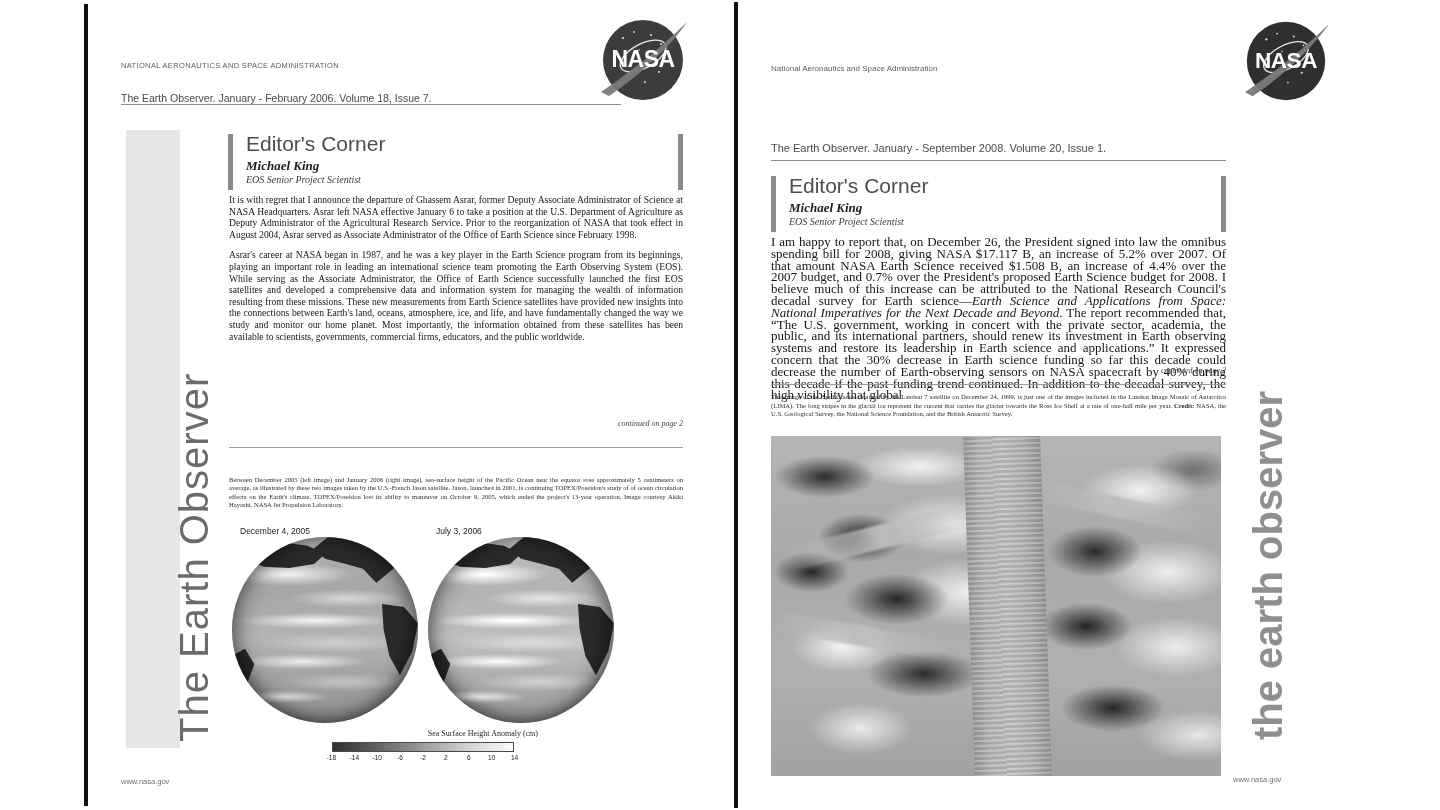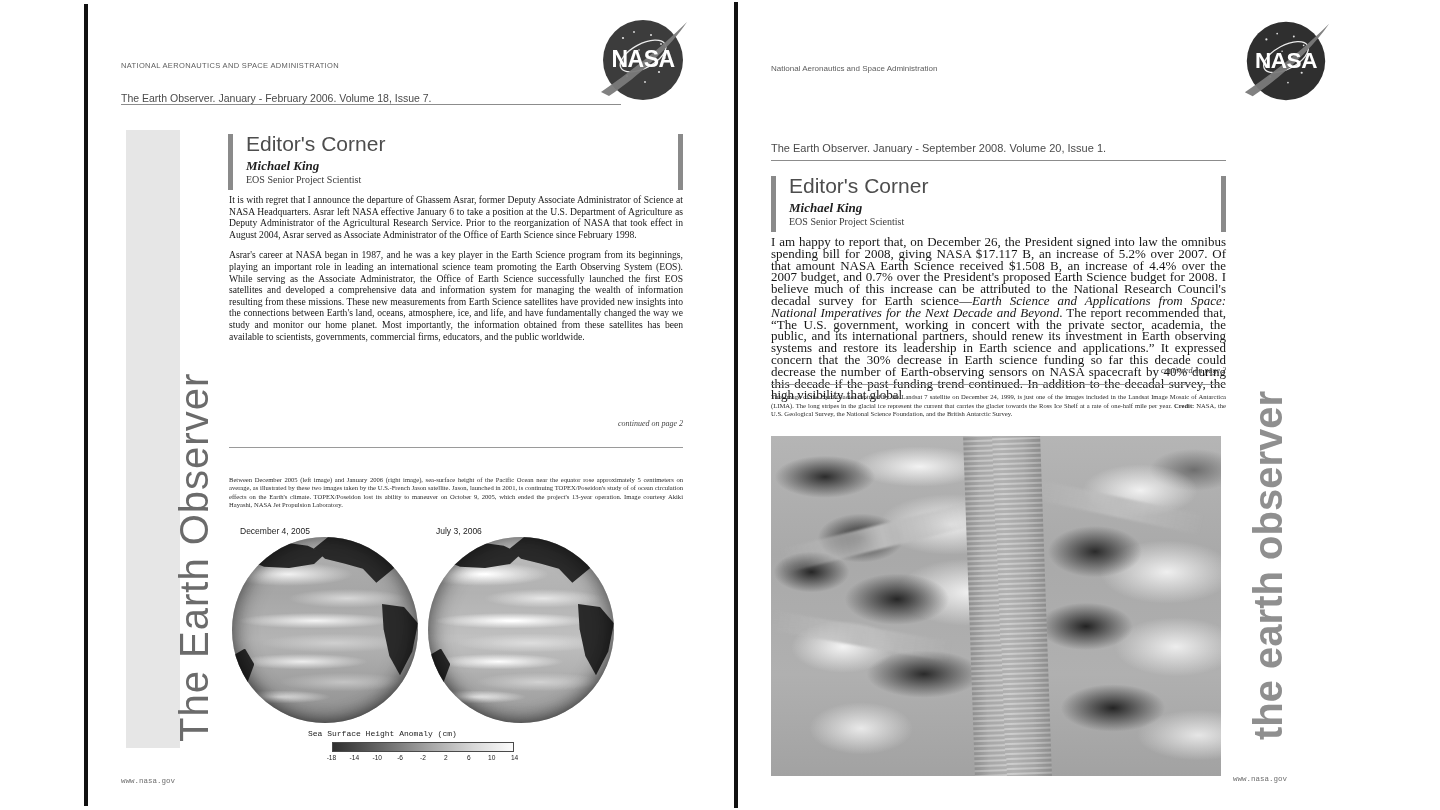--- a/index.html
+++ b/index.html
@@ -86,20 +86,21 @@
     position: absolute;
     font-family: "Liberation Serif", serif;
     font-weight: 700;
     font-style: italic;
     color: #1e1e1e;
     white-space: nowrap;
   }
   .ec-role {
     position: absolute;
     font-family: "Liberation Serif", serif;
+    font-style: italic;
     color: #3a3a3a;
     white-space: nowrap;
   }
 
   
   .body-col {
     position: absolute;
     font-family: "Liberation Serif", serif;
     color: #161616;
     text-align: justify;
@@ -158,23 +159,23 @@
     border-radius: 50%;
     box-shadow: inset 10px 0 22px -6px rgba(0,0,0,.45),
                 inset -10px 0 22px -6px rgba(0,0,0,.45),
                 inset 0 -8px 18px -6px rgba(0,0,0,.35);
   }
   .landmass { position: absolute; background: #2a2a2a; }
 
   
   .cbar-title {
     position: absolute;
-    font-family: Liberation Mono, monospace;
+    font-family: Liberation Serif, serif;
     color: #232323;
-    text-align: left;
+    text-align: right;
     white-space: nowrap;
   }
   .cbar {
     position: absolute;
     border: 1px solid #4a4a4a;
     background: linear-gradient(90deg,#2f2f2f 0%, #6a6a6a 28%, #a8a8a8 55%, #d8d8d8 78%, #fbfbfb 100%);
   }
   .cbar-ticks {
     position: absolute;
     display: flex;
@@ -227,21 +228,21 @@
   }
   .glacier .trib {
     position: absolute;
     background: linear-gradient(90deg, rgba(190,190,190,0), #bdbdbd 50%, rgba(190,190,190,0));
     filter: blur(1.2px);
   }
 
   
   .footer-url {
     position: absolute;
-    font-family: Liberation Mono, monospace;
+    font-family: Liberation Sans, sans-serif;
     color: #6e6e6e;
     white-space: nowrap;
     text-align: right;
   }
 </style>
 </head>
 <body>
 
 <div class="stage">
 

